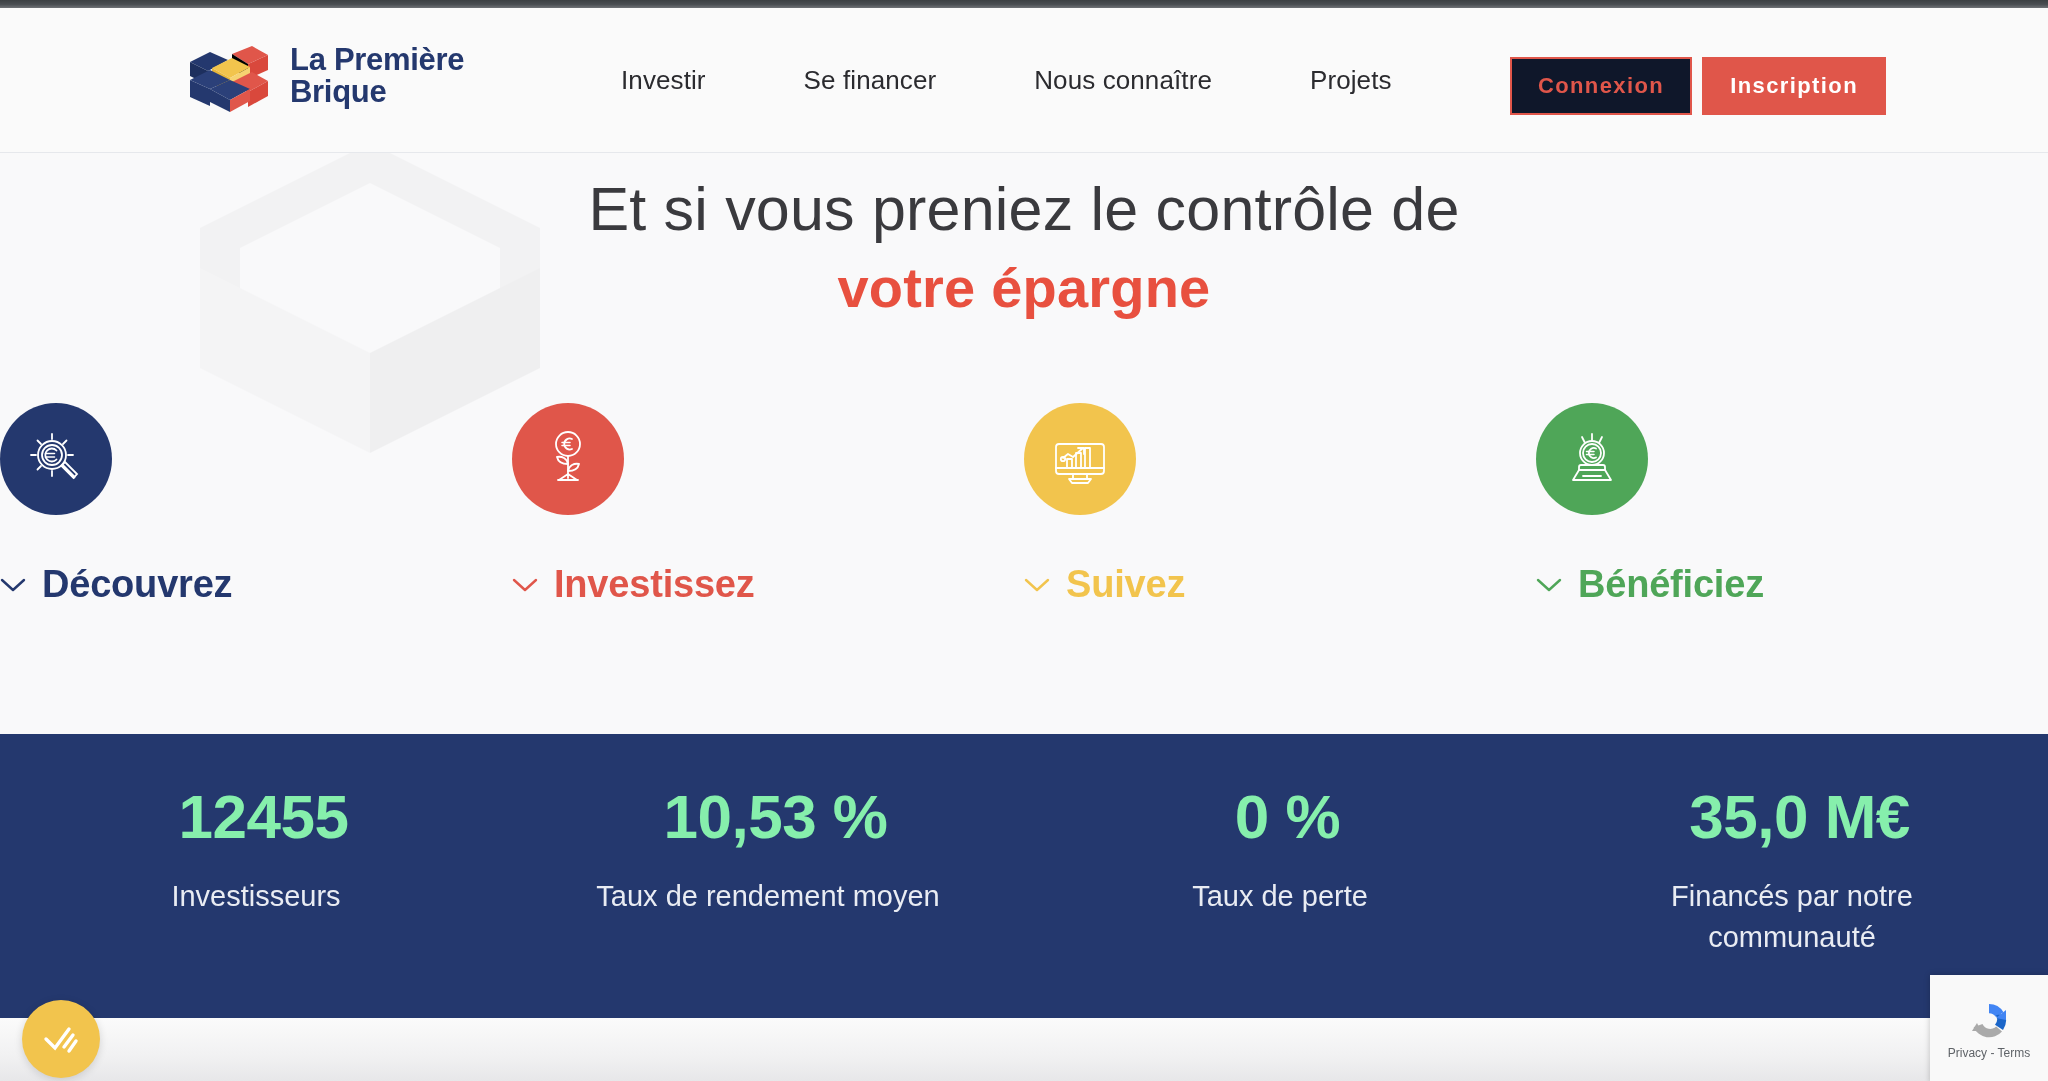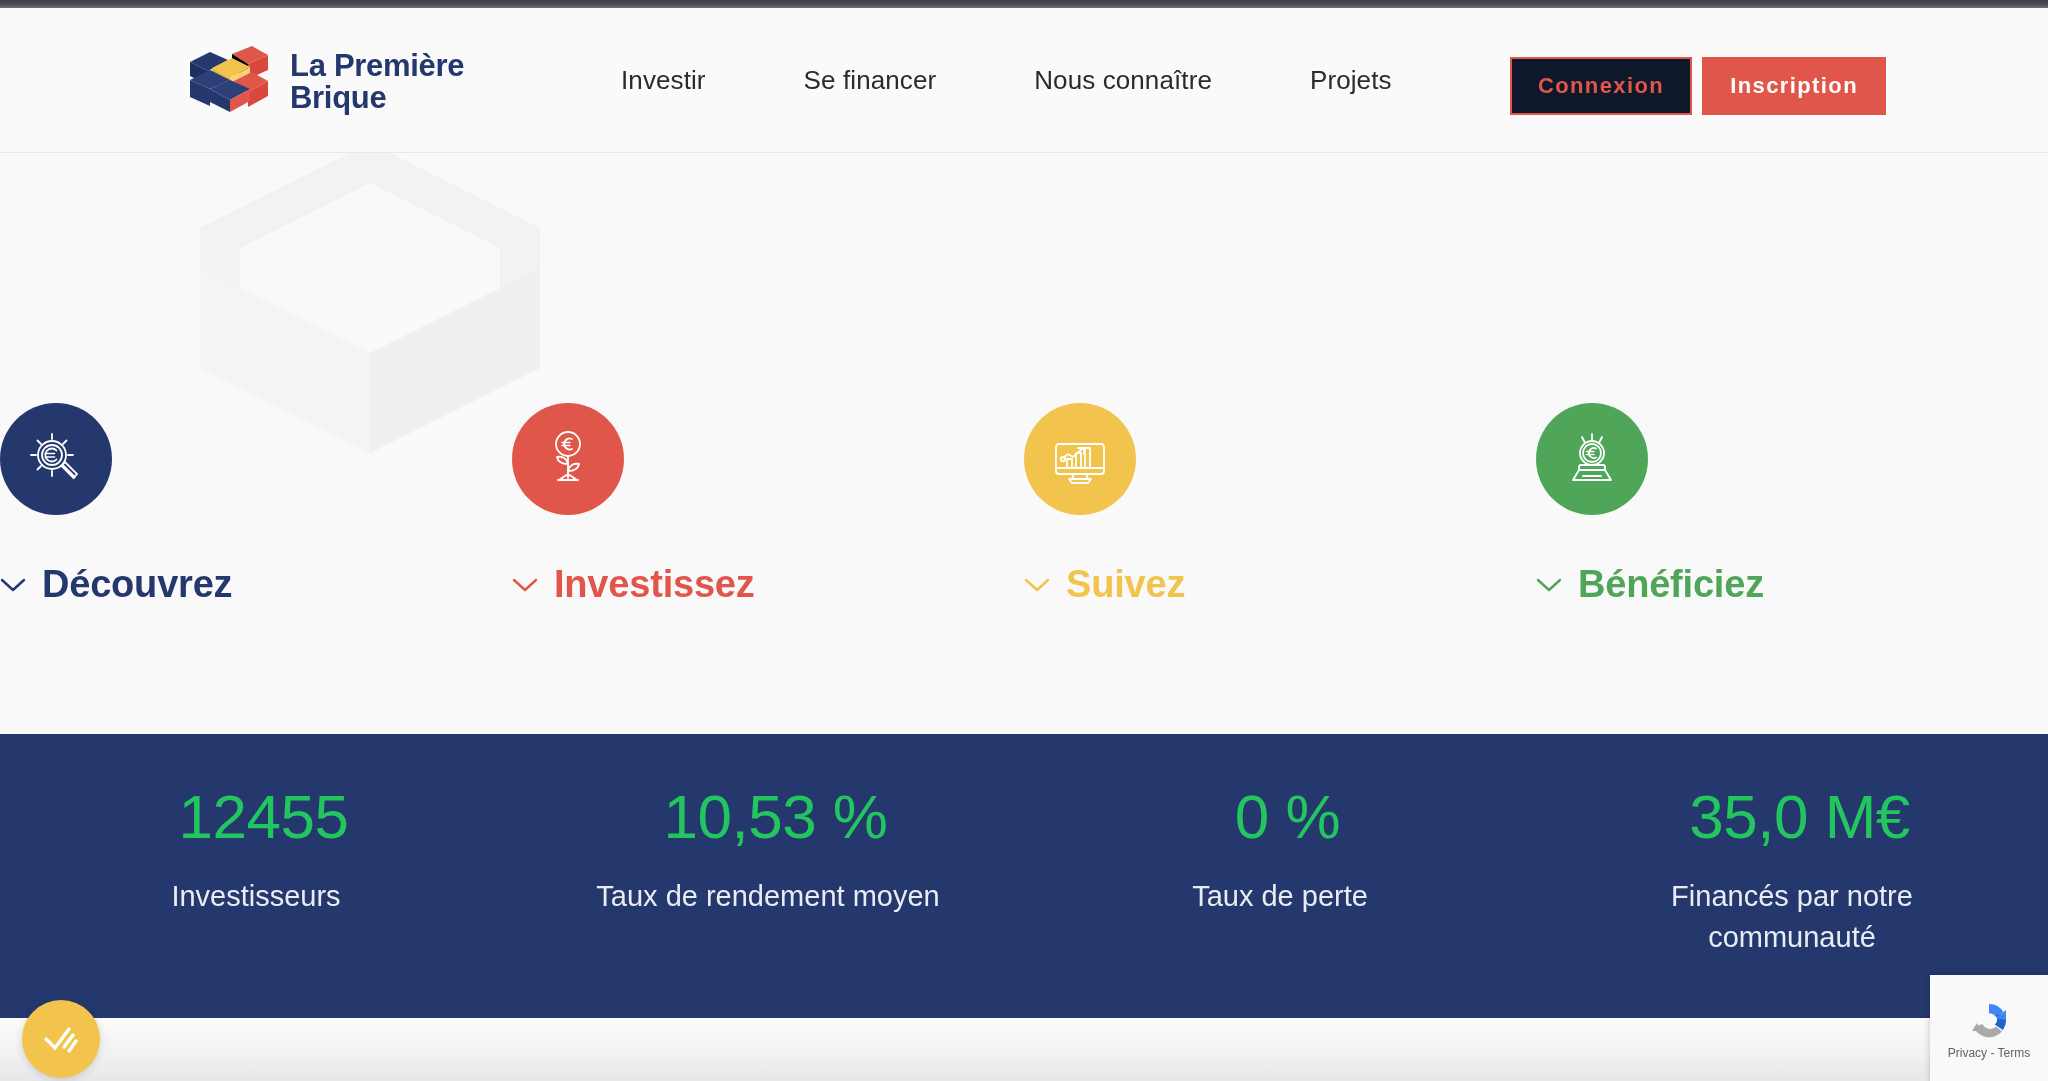--- a/index.html
+++ b/index.html
@@ -24,21 +24,21 @@
   .header {
     position: absolute; top: 8px; left: 0;
     width: 2048px; height: 145px;
     background: #fafafa;
     border-bottom: 1px solid #e6e8ec;
     box-sizing: border-box;
     display: flex; align-items: center;
   }
   .logo-wrap {
     position: absolute; left: 188px; top: 36px;
-    display: flex; align-items: flex-end; gap: 20px;
+    display: flex; align-items: flex-start; gap: 20px;
   }
   .logo-mark { width: 82px; height: 70px; display:block; }
   .logo-text {
     font-size: 31px; font-weight: 800; color: #24386e;
     line-height: 1.04; letter-spacing: -0.3px;
   }
   .logo-text .ln { display: block; white-space: nowrap; }
 
   .nav {
     position: absolute; left: 580px; top: 0; height: 145px;
@@ -112,21 +112,21 @@
 
   
   .stats {
     position: absolute; top: 734px; left: 0;
     width: 2048px; height: 284px;
     background: #24386e;
     display: flex; align-items: flex-start;
   }
   .stat { flex: 1 1 0; text-align: center; padding-top: 52px; }
   .stat-value {
-    font-size: 62px; font-weight: 400; color: #22c55e;
+    font-size: 62px; font-weight: 700; color: #86efac;
     letter-spacing: -.5px; line-height: 1; padding-left: 15px;
   }
   .stat-label {
     margin-top: 28px; font-size: 29px; font-weight: 300; color: #e9ecf3;
     line-height: 1.42; max-width: 380px; margin-left:auto; margin-right:auto;
   }
 
   
   .bottom-strip {
     position: absolute; top: 1018px; left: 0;
@@ -205,20 +205,24 @@
 
 <div class="hero">
 
   <svg class="watermark" viewBox="0 0 520 470">
     <polygon points="260,20 430,105 430,240 260,325 90,240 90,105" fill="#f2f2f3"></polygon>
     <polygon points="260,60 390,125 390,215 260,280 130,215 130,125" fill="#f9f9fa"></polygon>
     <polygon points="90,145 260,230 260,330 90,245" fill="#f4f4f5"></polygon>
     <polygon points="260,230 430,145 430,245 260,330" fill="#efeff0"></polygon>
   </svg>
 
+  <div class="hero-title">
+    <div class="hero-line1">Et si vous preniez le contrôle de</div>
+    <div class="hero-line2">votre épargne</div>
+  </div>
 
   <div class="steps">
 
     <div class="step">
       <div class="step-circle" style="background:#24386e">
         <svg width="70" height="70" viewBox="0 0 70 70">
           <g stroke="#ffffff" stroke-width="1.8" fill="none" stroke-linecap="round">
             <circle cx="31" cy="31" r="14"></circle>
             <circle cx="31" cy="31" r="10"></circle>
             <path d="M41.5 41.5 L53 53" stroke-width="3"></path>

